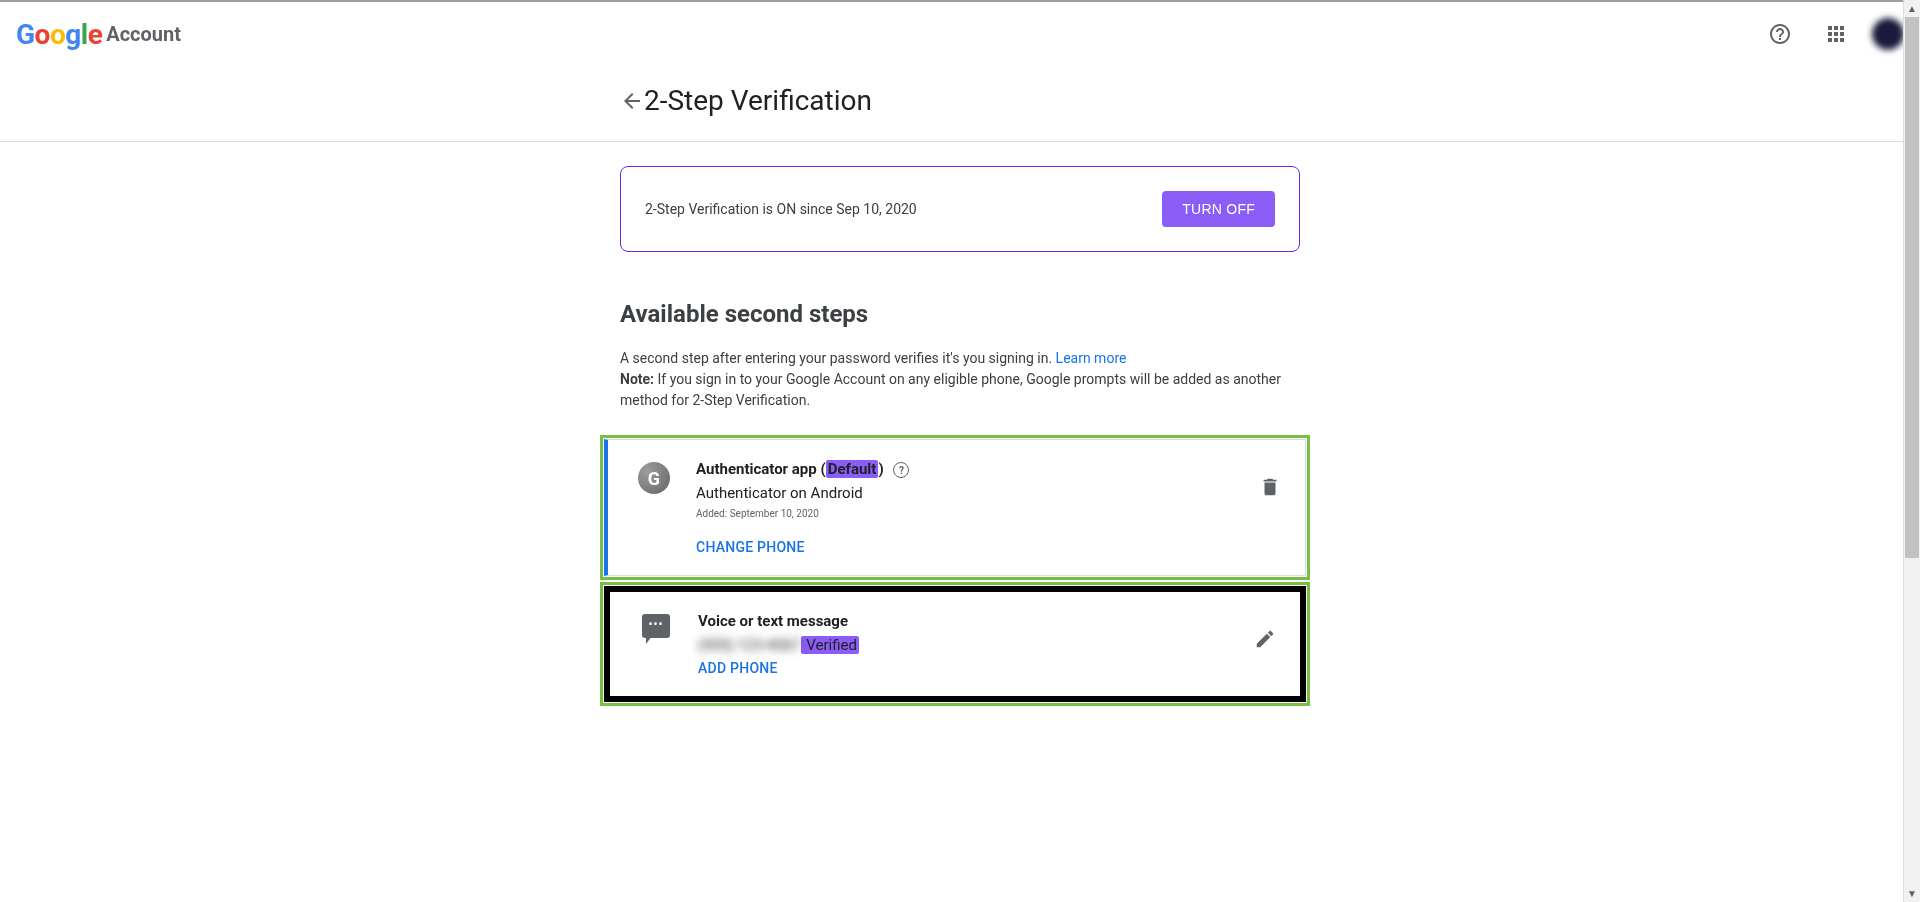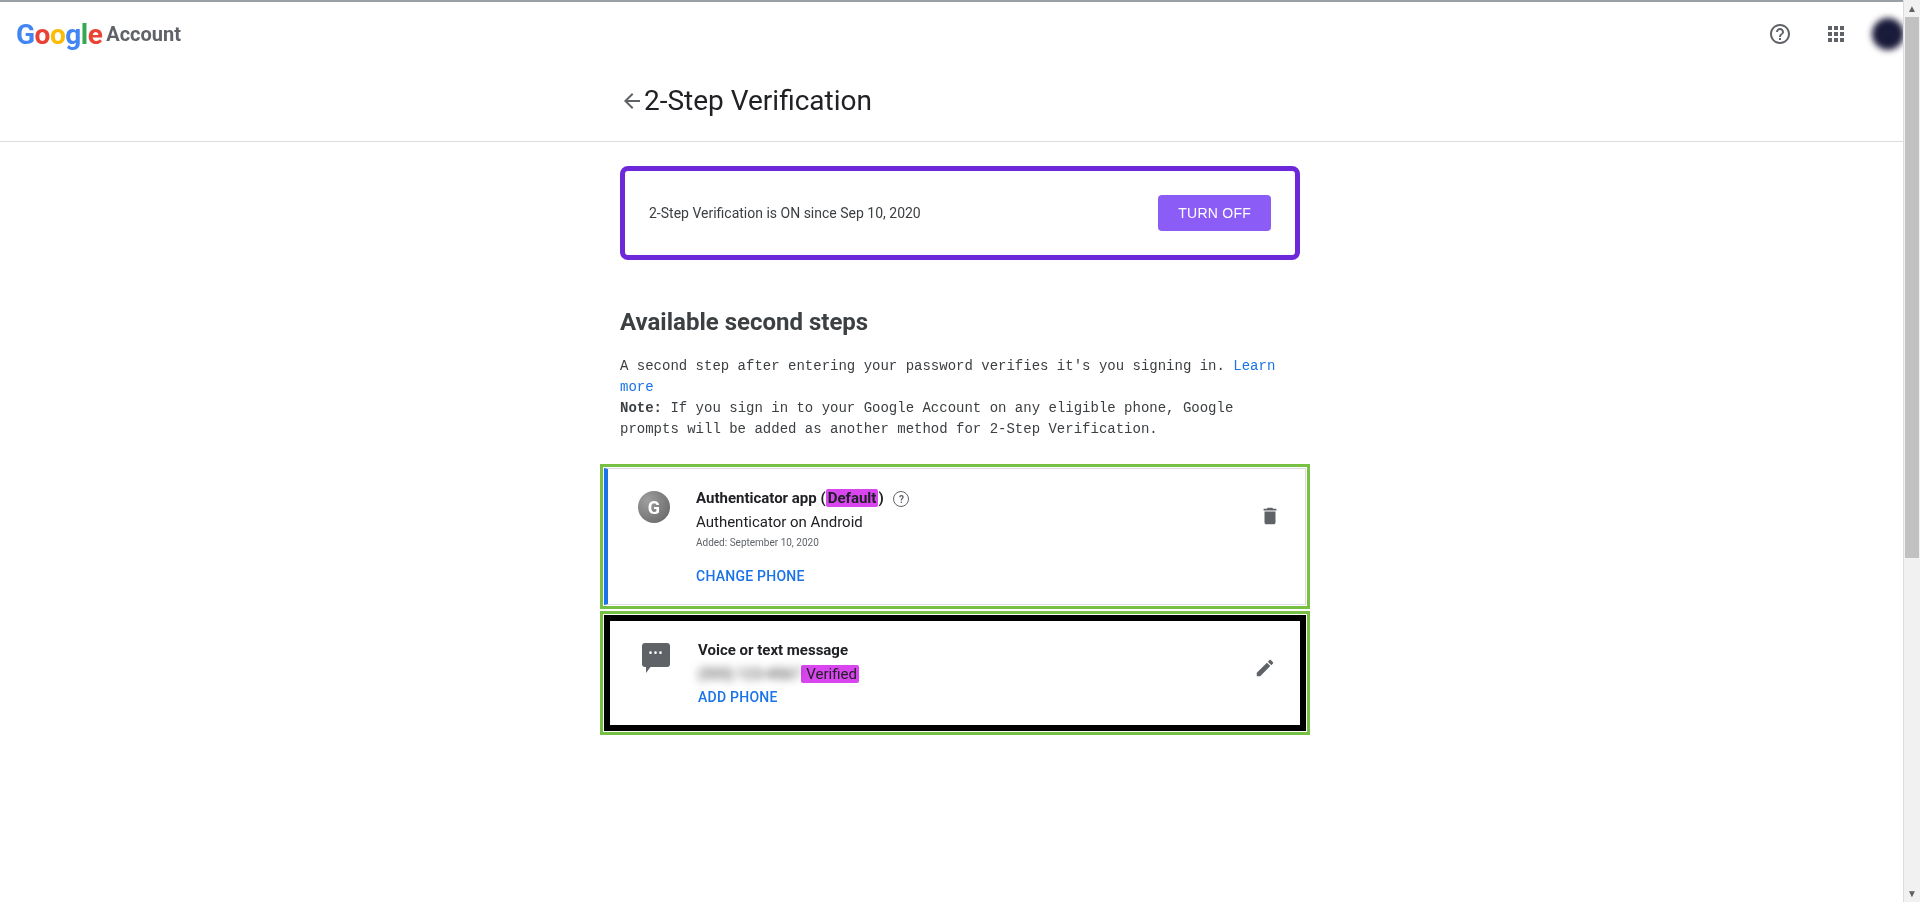--- a/index.html
+++ b/index.html
@@ -67,21 +67,21 @@
     }
     .divider {
       border-bottom: 1px solid #dadce0;
     }
     .content {
       max-width: 680px;
       margin: 0 auto;
       padding: 24px 0;
     }
     .status-card {
-      border: 5px solid #6d28d9;
+      border: 1px solid #6d28d9;
       border-radius: 8px;
       padding: 24px;
       display: flex;
       align-items: center;
       justify-content: space-between;
       margin-bottom: 48px;
     }
     .status-text {
       font-size: 14px;
       color: #3c4043;
@@ -101,21 +101,20 @@
       font-size: 24px;
       color: #3c4043;
       margin-bottom: 20px;
       font-weight: 700;
     }
     .section-desc {
       font-size: 14px;
       color: #3c4043;
       line-height: 1.5;
       margin-bottom: 24px;
-      font-family: Liberation Mono, monospace;
     }
     .section-desc .link { color: #1a73e8; cursor: pointer; }
     .section-desc .bold { font-weight: 700; }
     .highlight-box {
       border: 3px solid #76c043;
       margin-left: -20px;
       margin-right: -10px;
       padding: 1px;
     }
     .method-card {
@@ -179,21 +178,21 @@
       letter-spacing: 1px;
     }
     .method-body { flex: 1; }
     .method-title {
       font-size: 15px;
       font-weight: 700;
       color: #202124;
       margin-bottom: 6px;
     }
     .badge {
-      background: #d946ef;
+      background: #8b5cf6;
       padding: 0 2px;
       border-radius: 2px;
     }
     .help-small {
       display: inline-flex;
       width: 16px; height: 16px;
       border: 1.5px solid #5f6368;
       border-radius: 50%;
       align-items: center; justify-content: center;
       font-size: 10px;

